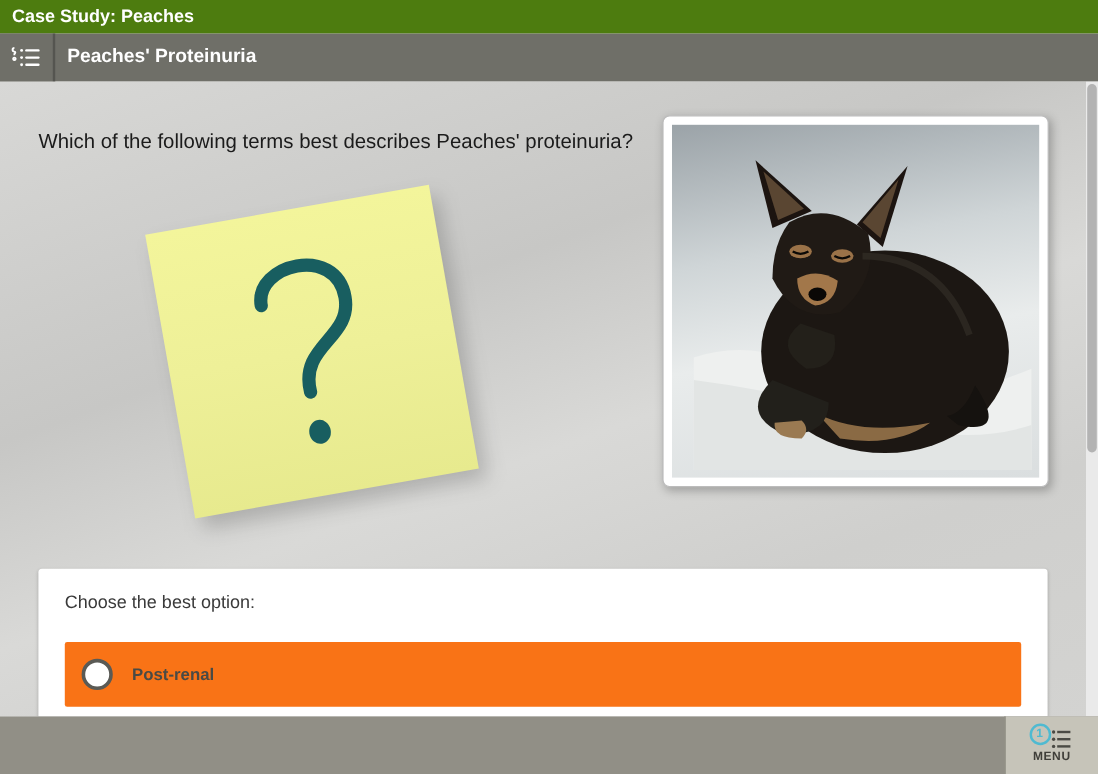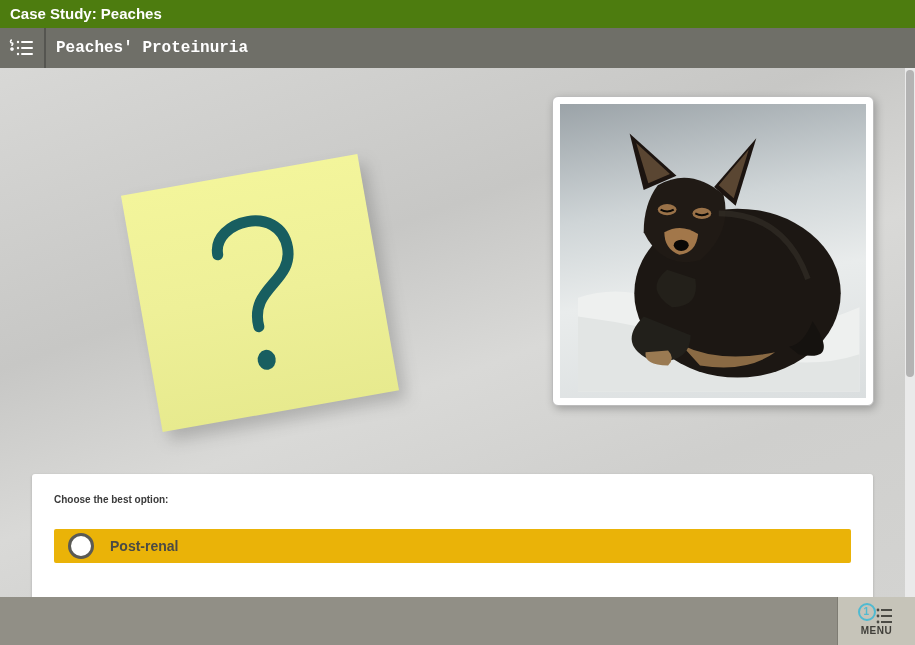--- a/index.html
+++ b/index.html
@@ -33,21 +33,20 @@
     align-items: center;
     justify-content: center;
   }
   .subbar .icon-box svg { fill: #fff; }
   .subbar .subtitle {
     flex: 1;
     font-size: 16px;
     font-weight: 600;
     line-height: 40px;
     padding: 0 10px;
-    font-family: Liberation Mono, monospace;
   }
 
   
   .main {
     position: absolute;
     top: 68px;
     left: 0;
     right: 0;
     bottom: 48px;
     background: linear-gradient(160deg,#d8d8d6 0%,#c7c7c5 35%,#d9d9d7 55%,#cfcfcd 75%,#d3d3d1 100%);
@@ -141,29 +140,29 @@
     left: 32px;
     right: 42px;
     top: 406px;
     background: #fff;
     border-radius: 3px;
     padding: 20px 22px 22px 22px;
     box-shadow: 0 1px 3px rgba(0,0,0,0.2);
     min-height: 140px;
   }
   .answer-card .prompt {
-    font-size: 10px;
-    font-weight: 700;
+    font-size: 15px;
+    font-weight: 400;
     color: #3a3a3a;
     margin-bottom: 24px;
   }
   .option {
-    background: #eab308;
+    background: #f97316;
     border-radius: 2px;
-    padding: 4px 14px;
+    padding: 14px 14px;
     display: flex;
     align-items: center;
     gap: 16px;
     cursor: pointer;
   }
   .radio {
     width: 26px;
     height: 26px;
     border: 3px solid #5a5a55;
     border-radius: 50%;
@@ -234,20 +233,21 @@
       <rect x="13" y="9" width="12" height="2" rx="1"></rect>
       <circle cx="10" cy="16" r="1.2"></circle>
       <rect x="13" y="15" width="12" height="2" rx="1"></rect>
     </svg>
   </div>
   <div class="subtitle">Peaches' Proteinuria</div>
 </div>
 
 <div class="main">
 
+  <div class="question-text">Which of the following terms best describes Peaches' proteinuria?</div>
 
   <div class="sticky-wrap">
     <div class="sticky-shadow"></div>
     <div class="sticky">
       <svg width="130" height="190" viewBox="0 0 130 190">
         <path d="M30 50 C30 15 100 10 100 55 C100 90 55 88 58 128" stroke-width="11" stroke-linecap="round"></path>
         <ellipse cx="60" cy="162" rx="9" ry="10" fill="#185e60" stroke="none"></ellipse>
       </svg>
     </div>
   </div>

